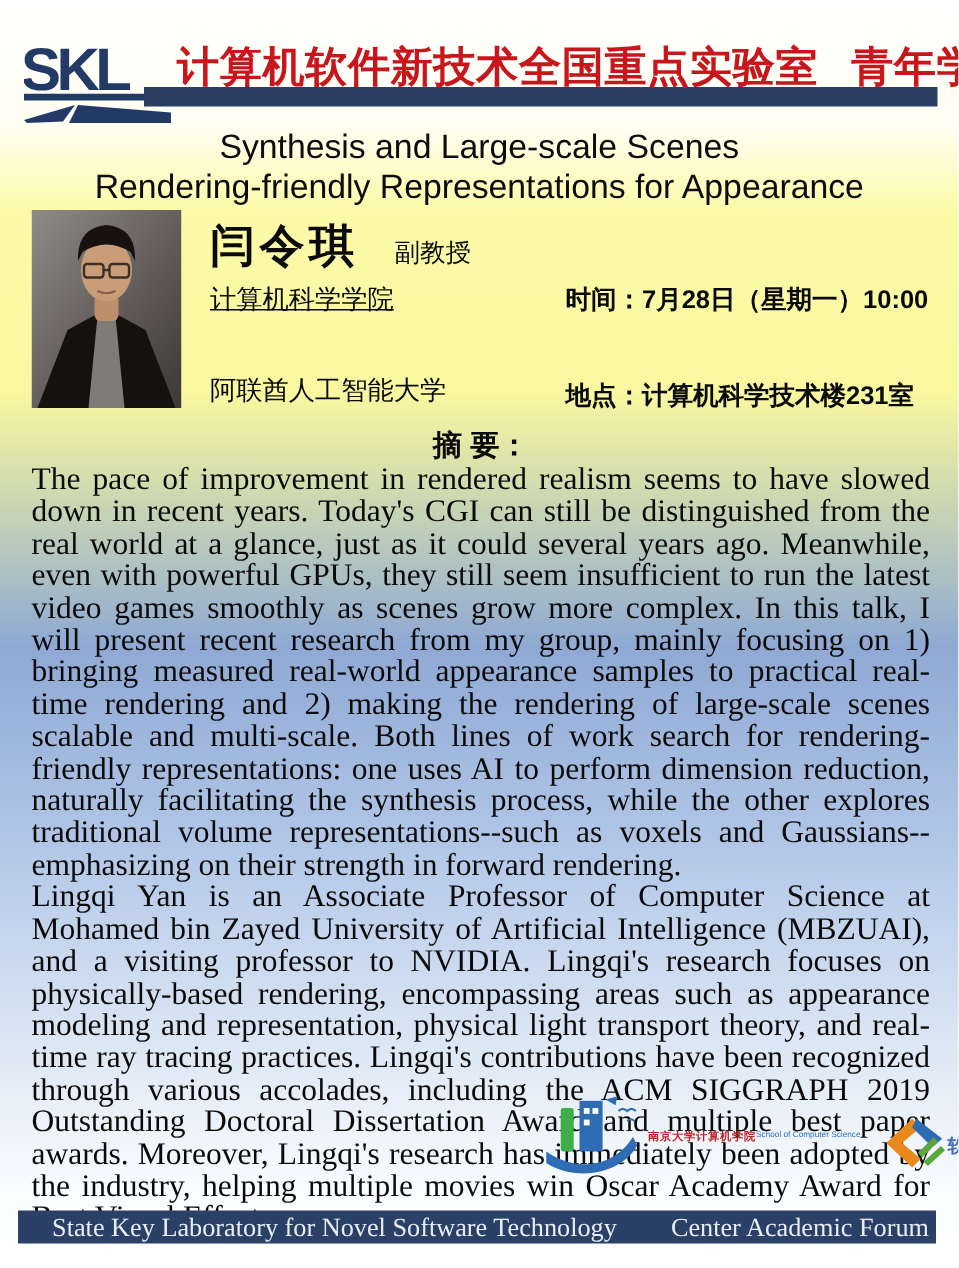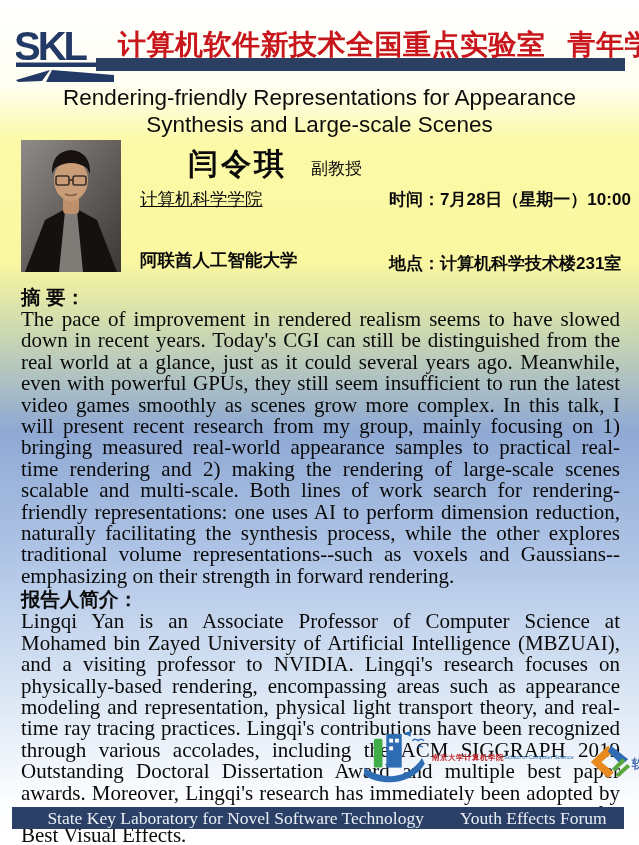--- a/index.html
+++ b/index.html
@@ -61,52 +61,53 @@
     color: #0c0c0c;
   }
 
   
   .speaker { position: absolute; top: 140px; left: 0; right: 0; height: 146px; }
   .photo-frame { position: absolute; left: 21px; top: 0; width: 100px; height: 132px; }
   .speaker-name-row { position: absolute; left: 140px; top: 4px; white-space: nowrap; }
   .speaker-name {
     font-family: Liberation Mono, monospace;
     font-size: 30px; font-weight: bold;
-    letter-spacing: 3px; color: #0a0a0a; margin-left: 48px;
+    letter-spacing: 3px; color: #0a0a0a;
   }
   .speaker-rank {
     font-family: "Liberation Sans", sans-serif;
     font-size: 17px; color: #0a0a0a; margin-left: 24px;
   }
   .speaker-line {
     position: absolute; left: 140px;
     font-family: "Liberation Sans", sans-serif;
     font-size: 17.5px; color: #0a0a0a; white-space: nowrap;
   }
   .dept { top: 47px; text-decoration: underline; }
-  .univ { top: 108px; font-weight: bold; }
+  .univ { top: 108px; }
   .meta-line {
     position: absolute; left: 377px;
     font-family: "Liberation Sans", sans-serif;
-    font-size: 17px; font-weight: bold; color: #0a0a0a; white-space: nowrap; margin-left: 12px;
+    font-size: 17px; font-weight: bold; color: #0a0a0a; white-space: nowrap;
   }
   .time { top: 48px; }
   .place { top: 112px; }
 
   
   .content {
     position: absolute;
     top: 285px; left: 21px; right: 19px;
   }
   .section-heading {
     font-family: "Liberation Sans", sans-serif;
     font-weight: bold;
     font-size: 19.5px;
     line-height: 24px;
     color: #0a0a0a;
+    text-align: center;
   }
   .body-text {
     font-size: 21px;
     line-height: 21.4px;
     text-align: justify;
     color: #0a0a0a;
   }
 
   
   .logos {
@@ -164,22 +165,22 @@
       <polygon points="0,54 34,44 26,55 2,56" fill="#243a66"></polygon>
       <polygon points="36,44 98,49 98,56 30,56" fill="#243a66"></polygon>
     </svg>
     <div class="header-bar"></div>
     <div class="header-titles">
       <span>计算机软件新技术全国重点实验室</span><span class="gap"></span><span>青年学者学术报告</span>
     </div>
   </div>
 
   <div class="talk-title">
+    <div>Synthesis and Large-scale Scenes</div>
     <div>Rendering-friendly Representations for Appearance</div>
-    <div>Synthesis and Large-scale Scenes</div>
   </div>
 
   <div class="speaker">
     <svg class="photo-frame" viewBox="0 0 100 132" xmlns="http://www.w3.org/2000/svg">
       <defs>
         <linearGradient id="pbg" x1="0" y1="0" x2="1" y2="1">
           <stop offset="0" stop-color="#8f8b89"></stop>
           <stop offset="0.55" stop-color="#615c5a"></stop>
           <stop offset="1" stop-color="#3c3836"></stop>
         </linearGradient>
@@ -208,21 +209,20 @@
     </div>
     <div class="speaker-line dept">计算机科学学院</div>
     <div class="speaker-line univ">阿联酋人工智能大学</div>
     <div class="meta-line time">时间：7月28日（星期一）10:00</div>
     <div class="meta-line place">地点：计算机科学技术楼231室</div>
   </div>
 
   <div class="content">
     <div class="section-heading">摘 要：</div>
     <div class="body-text">The pace of improvement in rendered realism seems to have slowed down in recent years. Today's CGI can still be distinguished from the real world at a glance, just as it could several years ago. Meanwhile, even with powerful GPUs, they still seem insufficient to run the latest video games smoothly as scenes grow more complex. In this talk, I will present recent research from my group, mainly focusing on 1) bringing measured real-world appearance samples to practical real-time rendering and 2) making the rendering of large-scale scenes scalable and multi-scale. Both lines of work search for rendering-friendly representations: one uses AI to perform dimension reduction, naturally facilitating the synthesis process, while the other explores traditional volume representations--such as voxels and Gaussians--emphasizing on their strength in forward rendering.</div>
-    <div class="section-heading">报告人简介：</div>
     <div class="body-text">Lingqi Yan is an Associate Professor of Computer Science at Mohamed bin Zayed University of Artificial Intelligence (MBZUAI), and a visiting professor to NVIDIA. Lingqi's research focuses on physically-based rendering, encompassing areas such as appearance modeling and representation, physical light transport theory, and real-time ray tracing practices. Lingqi's contributions have been recognized through various accolades, including the ACM SIGGRAPH 2019 Outstanding Doctoral Dissertation Award and multiple best paper awards. Moreover, Lingqi's research has immediately been adopted by the industry, helping multiple movies win Oscar Academy Award for Best Visual Effects.</div>
   </div>
 
   <div class="logos">
     <div class="logo-block">
       <svg width="74" height="52" viewBox="0 0 76 54" xmlns="http://www.w3.org/2000/svg">
         <rect x="16" y="8" width="9" height="30" rx="2" fill="#3fae49"></rect>
         <rect x="29" y="3" width="16" height="35" fill="#2e6db4"></rect>
         <rect x="32" y="8" width="4" height="4" fill="#fff"></rect>
         <rect x="38" y="8" width="4" height="4" fill="#fff"></rect>
@@ -244,16 +244,16 @@
         <polygon points="29,32 41,21 44,24 32,35" fill="#5aa73c"></polygon>
       </svg>
       <div class="innov-caption-cn">软件新技术与产业化协同创新中心</div>
       <div class="innov-caption-en">Collaborative Innovation Center of Novel Software Technology and Industrialization</div>
     </div>
   </div>
 
   <div class="footer-bar">
     <span>State Key Laboratory for Novel Software Technology</span>
       <span class="fgap"></span>
-      <span>Youth  Effects Forum</span>
+      <span>Center  Academic Forum</span>
   </div>
 
 </div>
 
 </body></html>

